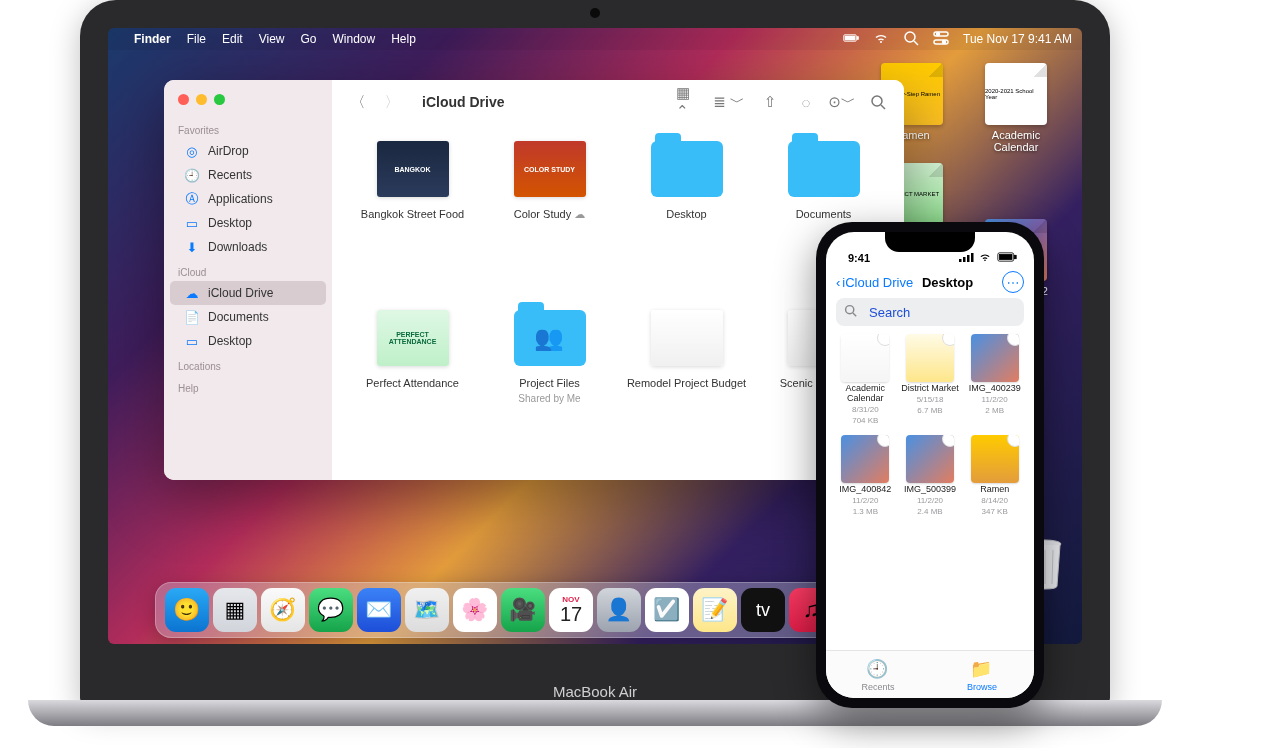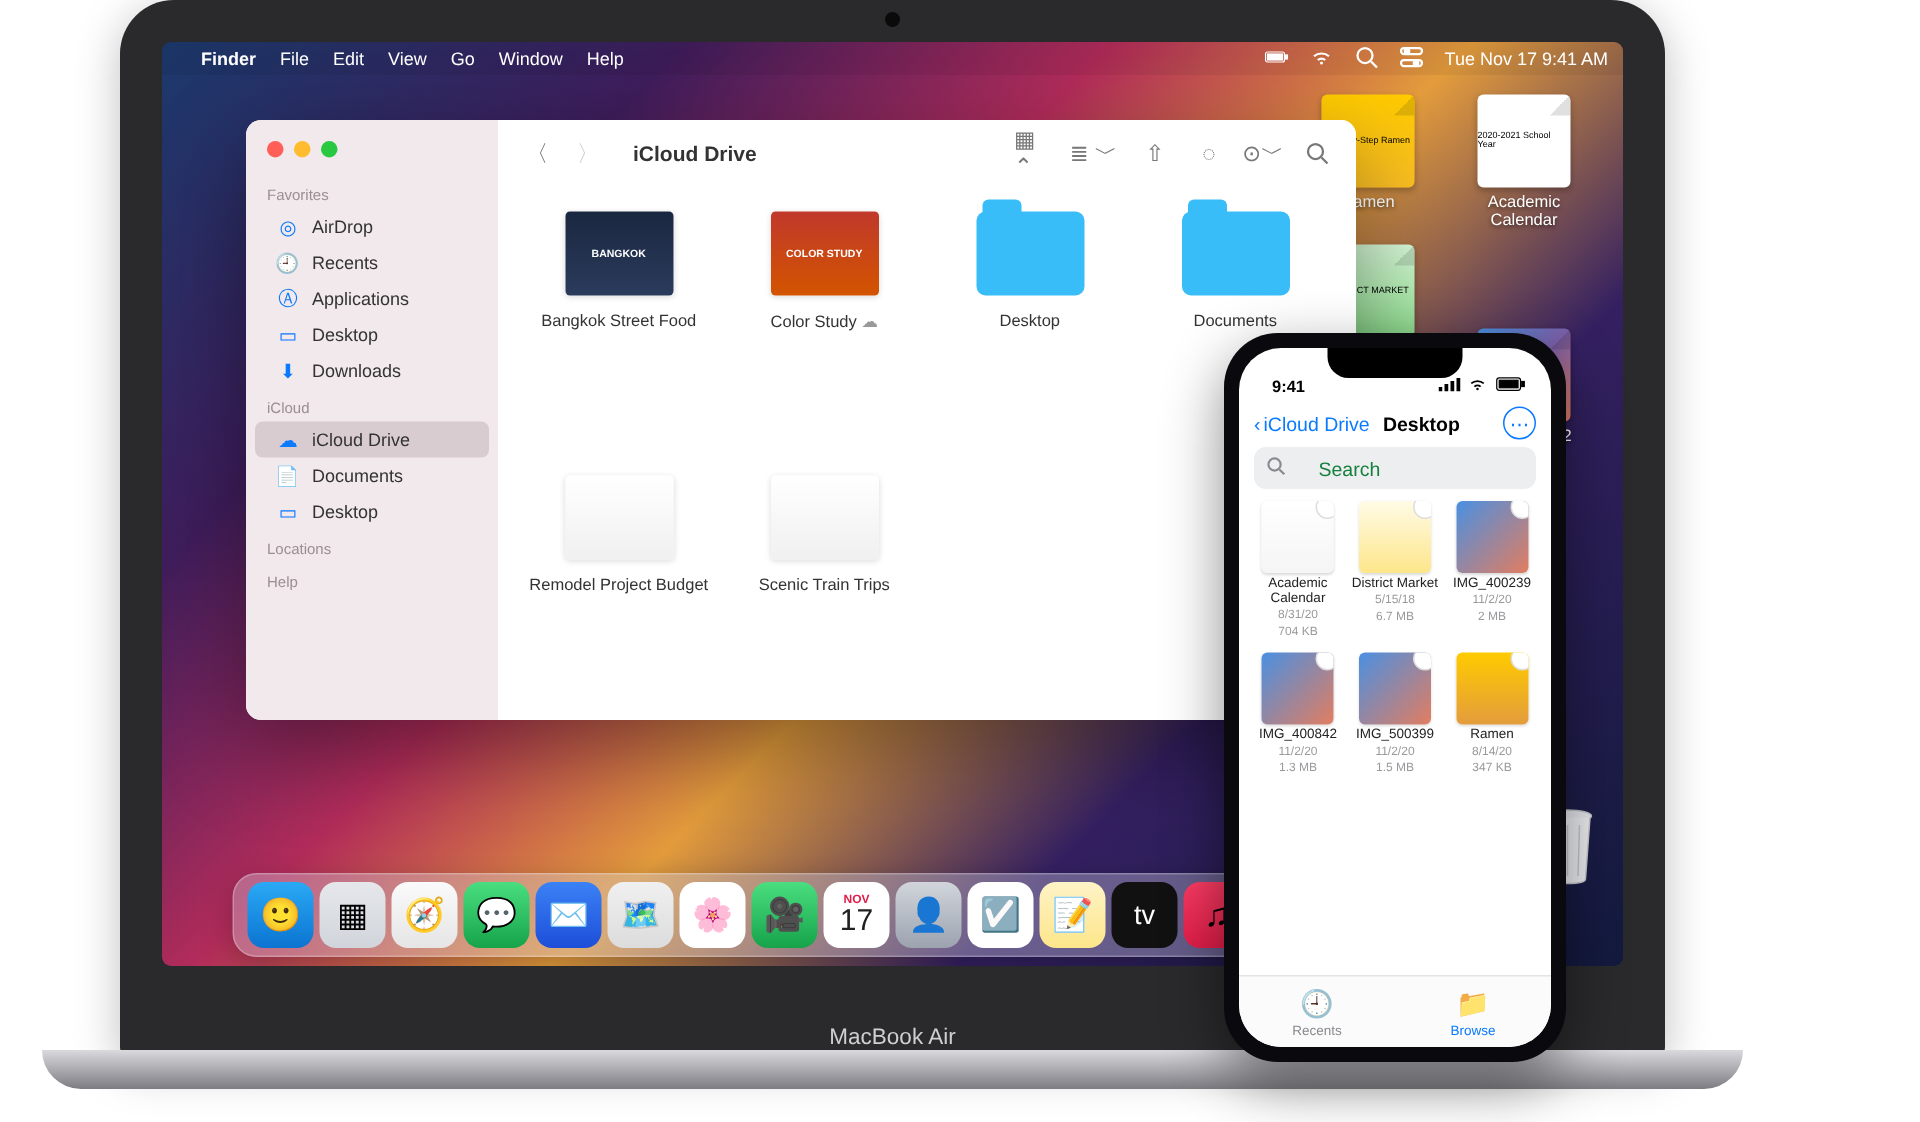--- a/index.html
+++ b/index.html
@@ -154,21 +154,21 @@
   position:absolute; top:0; left:50%; transform:translateX(-50%);
   width:90px; height:20px; background:#000; border-radius:0 0 14px 14px; z-index:3;
 }
 .ip-status { height:34px; display:flex; align-items:flex-end; justify-content:space-between; padding:0 16px 2px; font-size:11px; font-weight:600; }
 .ip-status .time { padding-left:6px; }
 .ip-status .ind { display:flex; gap:4px; align-items:center; }
 .ip-nav { height:32px; display:flex; align-items:center; padding:0 10px; font-size:13px; }
 .ip-nav .back { color:#0a7aff; display:flex; align-items:center; gap:2px; }
 .ip-nav .title { flex:1; text-align:center; font-weight:600; padding-right:20px; }
 .ip-nav .more { color:#0a7aff; width:22px; height:22px; border:1.5px solid #0a7aff; border-radius:50%; display:flex; align-items:center; justify-content:center; font-size:13px; }
-.ip-search { margin:0 10px 8px; height:28px; background:#eceef0; border-radius:8px; display:flex; align-items:center; padding:0 8px; gap:22px; color:#15803d; font-size:13px; }
+.ip-search { margin:0 10px 8px; height:28px; background:#eceef0; border-radius:8px; display:flex; align-items:center; padding:0 8px; gap:12px; color:#1d4ed8; font-size:13px; }
 .ip-grid { flex:1; padding:0 10px; display:grid; grid-template-columns:repeat(3,1fr); gap:10px 6px; align-content:start; }
 .ip-file { display:flex; flex-direction:column; align-items:center; font-size:9px; text-align:center; gap:2px; }
 .ip-thumb { width:48px; height:48px; border-radius:4px; background:#f2f2f2; box-shadow:0 1px 2px rgba(0,0,0,.15); position:relative; overflow:hidden;}
 .ip-thumb::after { content:""; position:absolute; top:-4px; right:-4px; width:14px; height:14px; background:#fff; border-radius:50%; border:1px solid #ddd;}
 .ip-thumb.cal{background:linear-gradient(#fff,#f5f5f5);} .ip-thumb.dist{background:linear-gradient(#fffbe6,#fde68a);}
 .ip-thumb.photo1{background:linear-gradient(135deg,#4a90e2,#e27d60);} .ip-thumb.ramen{background:linear-gradient(#ffcb00,#e39c3c);}
 .ip-name { font-weight:500; color:#222; line-height:1.1; }
 .ip-meta { color:#9a9a9e; font-size:8px; line-height:1.1; }
 .ip-footer-txt { text-align:center; font-size:10px; color:#333; padding:6px 0; }
 .ip-tabbar { height:48px; border-top:1px solid #e4e4e8; display:flex; background:#fbfbfc; }
@@ -340,20 +340,33 @@
               <span>Desktop</span>
             </div>
           <div class="file">
               <div class="file-ico">
                 <div class="folder-ico"></div>
               </div>
               <span>Documents</span>
             </div>
           <div class="file">
               <div class="file-ico">
+                <div class="thumb perfect">PERFECT ATTENDANCE</div>
+              </div>
+              <span>Perfect Attendance</span>
+            </div>
+          <div class="file">
+              <div class="file-ico">
+                <div class="folder-ico people"></div>
+              </div>
+              <span>Project Files</span>
+              <span class="sub">Shared by Me</span>
+            </div>
+          <div class="file">
+              <div class="file-ico">
                 <div class="thumb remodel"></div>
               </div>
               <span>Remodel Project Budget</span>
             </div>
           <div class="file">
               <div class="file-ico">
                 <div class="thumb remodel"></div>
               </div>
               <span>Scenic Train Trips</span>
             </div>
@@ -463,21 +476,21 @@
         <div class="ip-file">
           <div class="ip-thumb photo1"></div>
           <span class="ip-name">IMG_400842</span>
           <span class="ip-meta">11/2/20</span>
           <span class="ip-meta">1.3 MB</span>
         </div>
         <div class="ip-file">
           <div class="ip-thumb photo1"></div>
           <span class="ip-name">IMG_500399</span>
           <span class="ip-meta">11/2/20</span>
-          <span class="ip-meta">1.5 MB</span>
+          <span class="ip-meta">2.4 MB</span>
         </div>
         <div class="ip-file">
           <div class="ip-thumb ramen"></div>
           <span class="ip-name">Ramen</span>
           <span class="ip-meta">8/14/20</span>
           <span class="ip-meta">347 KB</span>
         </div>
       </div>
     <div class="ip-tabbar">
       <div class="ip-tab">

